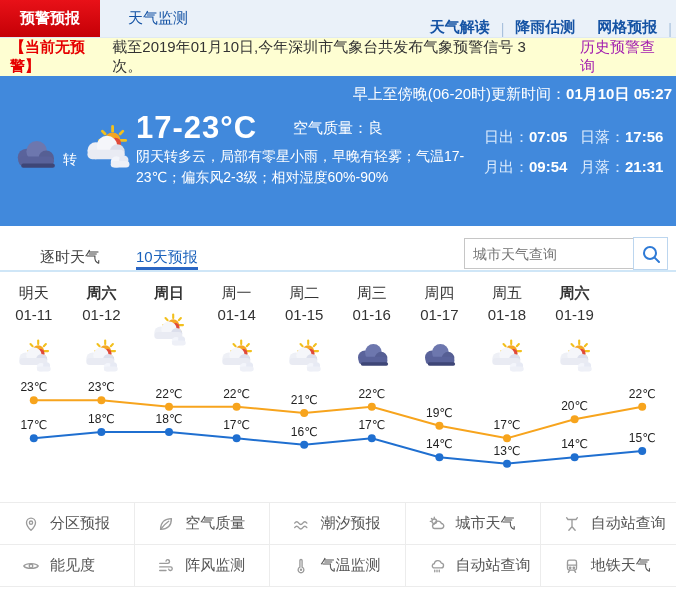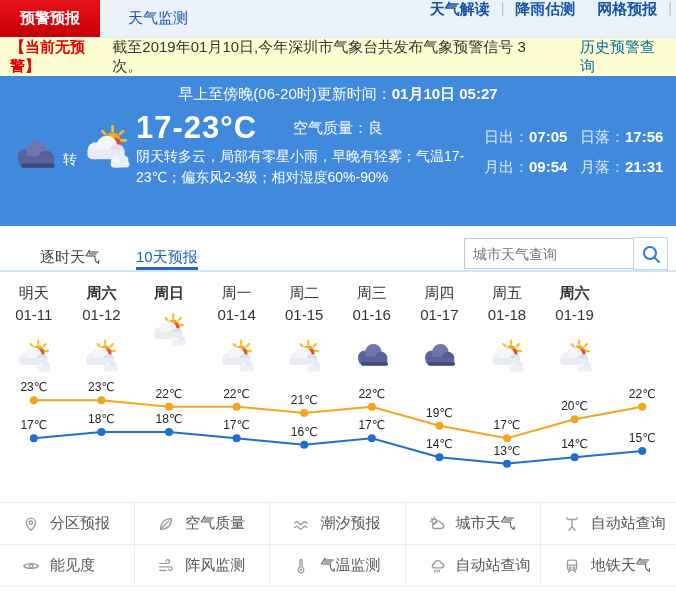--- a/index.html
+++ b/index.html
@@ -5,33 +5,33 @@
   *{box-sizing:border-box;margin:0;padding:0}
   body{width:676px;height:594px;overflow:hidden;background:#fff;
        font-family:"Liberation Sans","DejaVu Sans",sans-serif;color:#333}
 
   
   .nav{height:38px;background:#eaf1f9;display:flex;align-items:stretch;border-bottom:1px solid #dfe9f3}
   .nav-tab-active{width:100px;background:linear-gradient(180deg,#e81118,#c50006);color:#fff;
       font-weight:bold;font-size:15px;display:flex;align-items:center;justify-content:center;cursor:pointer}
   .nav-tab{color:#1553a4;font-weight:normal;font-size:15px;display:flex;align-items:center;
       padding:0 28px;cursor:pointer}
-  .nav-right{margin-left:auto;display:flex;align-items:flex-start;padding-right:4px}
+  .nav-right{margin-left:auto;display:flex;align-items:flex-end;padding-right:4px}
   .nav-link{color:#1553a4;font-weight:bold;font-size:15px;padding:0 11px;cursor:pointer;text-decoration:none}
   .nav-sep{color:#a9c1dd;font-size:14px}
 
   
   .alert{height:38px;background:#fefed2;display:flex;align-items:flex-start;padding:0 10px;font-size:15px}
   .alert-badge{color:#e60000;font-weight:bold}
   .alert-text{color:#333;margin-left:2px}
-  .alert-link{color:#0369a1;margin-left:40px;cursor:pointer;text-decoration:none}
+  .alert-link{color:#a21caf;margin-left:40px;cursor:pointer;text-decoration:none}
 
   
   .panel{height:150px;background:#4189dc;color:#fff;position:relative}
-  .bp-top{display:flex;justify-content:center;align-items:center;padding:9px 12px 0 12px;font-size:15px}
+  .bp-top{display:flex;justify-content:flex-end;align-items:center;padding:9px 4px 0 12px;font-size:15px}
   .bp-period{font-size:15px}
   .bp-update b{font-weight:bold}
   .bp-main{display:flex;padding:2px 0 0 8px}
   .bp-icons{width:136px;display:flex;align-items:center;justify-content:center}
   .bp-trans{font-size:14px;margin:26px 2px 0 2px}
   .bp-icons .ic-left{margin-top:14px}
   .bp-center{flex:1;padding-top:4px}
   .bp-temp-row{display:flex;align-items:center}
   .bp-temp{font-size:31px;font-weight:bold;letter-spacing:1px}
   .bp-air{font-size:15px;margin-left:36px}

